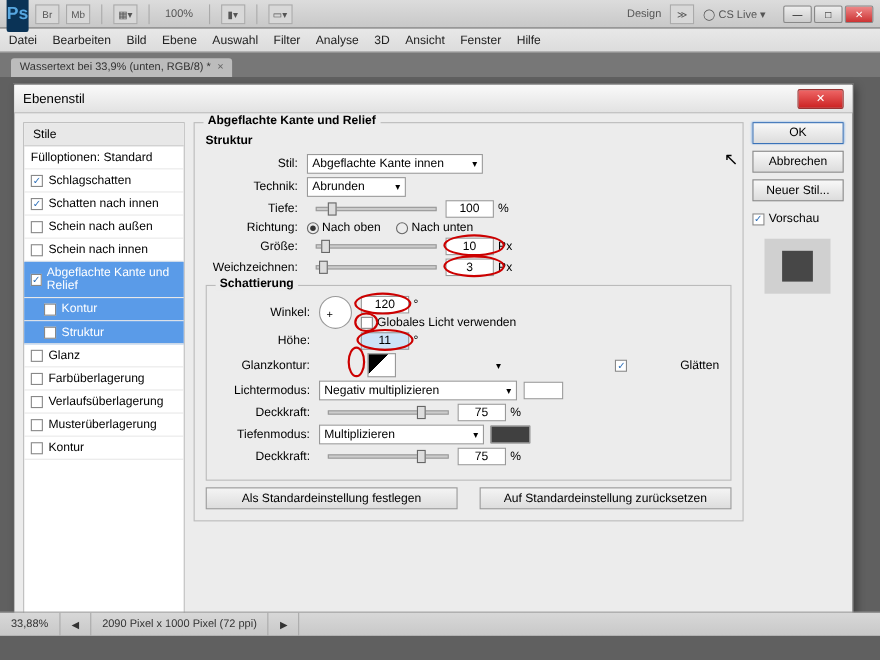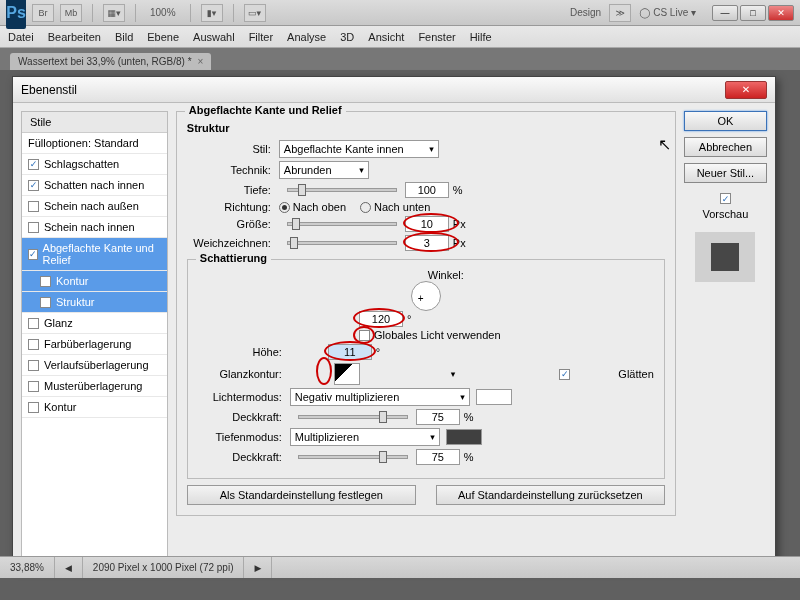--- a/index.html
+++ b/index.html
@@ -57,21 +57,21 @@
 .angle-ctrl { width: 30px; height: 30px; border: 1px solid #999; border-radius: 50%; background: #fff; position: relative; }
 .angle-ctrl::after { content: "+"; position: absolute; left: 6px; top: 11px; font-size: 10px; }
 .curve { width: 26px; height: 22px; border: 1px solid #999; background: linear-gradient(135deg,#000 0%,#000 40%,#fff 40%,#fff 100%); }
 .circle-hl { position: absolute; border: 2px solid #c00; border-radius: 50%; pointer-events: none; }
 .bottom-btns { display: flex; gap: 20px; margin-top: 4px; }
 .bottom-btn { flex: 1; height: 20px; background: linear-gradient(#f4f4f4,#ddd); border: 1px solid #999; font-size: 11px; }
 
 .right-panel { width: 108px; display: flex; flex-direction: column; gap: 6px; align-items: stretch; }
 .dlg-btn { height: 20px; background: linear-gradient(#f8f8f8,#dcdcdc); border: 1px solid #888; font-size: 11px; }
 .dlg-btn.primary { border: 1px solid #3a72b8; box-shadow: 0 0 2px #5a9be8; text-align: center; }
-.preview-chk { display: flex; align-items: center; gap: 4px; font-size: 11px; margin-top: 4px; flex-direction: column; }
+.preview-chk { display: flex; align-items: center; gap: 4px; font-size: 11px; margin-top: 4px; }
 .preview-swatch { width: 60px; height: 50px; background: #d0d0d0; margin-top: 6px; align-self: center; display: flex; align-items: center; justify-content: center; }
 .preview-inner { width: 28px; height: 28px; background: #474747; }
 
 .status-bar { position: absolute; bottom: 0; left: 0; right: 0; height: 22px; background: linear-gradient(#d8d8d8,#c8c8c8); border-top: 1px solid #999; display: flex; align-items: center; font-size: 10px; color: #333; }
 .status-cell { padding: 0 10px; border-right: 1px solid #aaa; height: 100%; display: flex; align-items: center; }
 .cursor { position: absolute; pointer-events: none; font-size: 16px; }
 </style>
 </head>
 <body>
 
@@ -228,21 +228,21 @@
                 <div class="slider-thumb" style="left:2px"></div>
               </div>
             <input class="num-input" value="3" style="">
             <span class="unit">Px</span>
             <div class="circle-hl" style="width:56px;height:20px;left:216px;top:-3px;"></div>
           </div>
 
           <div class="fieldset" style="margin-top:8px;position:relative;">
             <div class="legend">Schattierung</div>
 
-            <div class="form-row" style="position:relative;flex-direction:column;">
+            <div class="form-row" style="position:relative;">
               <span class="form-label">Winkel:</span>
               <div class="angle-ctrl"></div>
               <div style="margin-left:8px;display:flex;flex-direction:column;gap:2px;">
                 <div style="display:flex;align-items:center;position:relative;">
                   <input class="num-input" value="120" style="">
                   <span class="unit">°</span>
                   <div class="circle-hl" style="width:52px;height:20px;left:-6px;top:-3px;"></div>
                 </div>
                 <div style="display:flex;align-items:center;position:relative;">
                   <span class="chk"></span>

